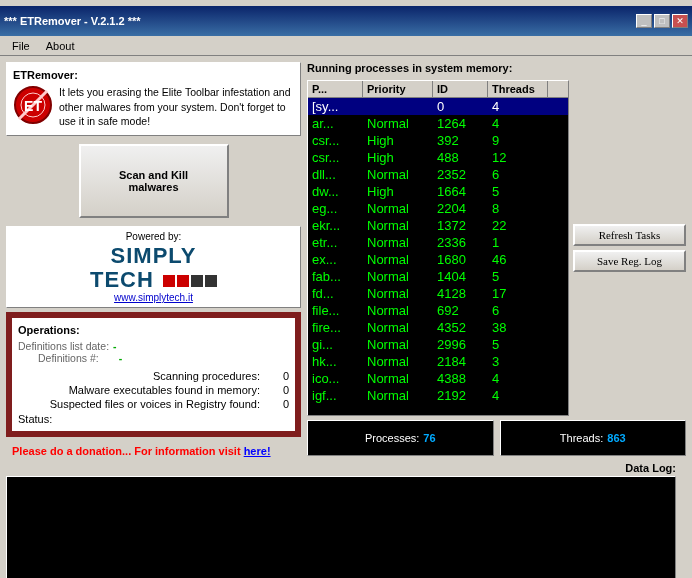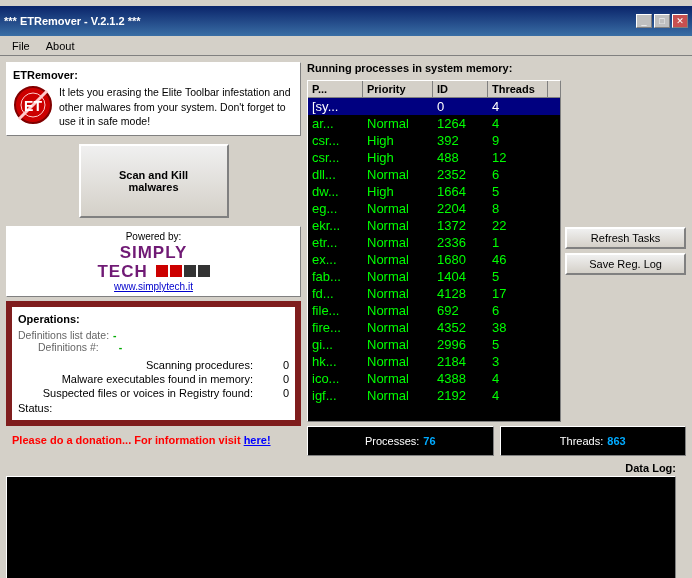--- a/index.html
+++ b/index.html
@@ -129,24 +129,24 @@
       width: 150px;
       text-align: center;
     }
 
     .powered-section {
       text-align: center;
       padding: 4px;
     }
 
     .simply-tech-logo {
-      font-size: 17px;
+      font-size: 22px;
       font-weight: bold;
       letter-spacing: 1px;
-      color: #701a75;
+      color: #0c4a6e;
       line-height: 1.1;
     }
     .simply-tech-logo .blocks {
       display: inline-flex;
       gap: 2px;
       margin-left: 2px;
     }
     .block-red { width: 12px; height: 12px; background: #cc0000; display: inline-block; }
     .block-dark { width: 12px; height: 12px; background: #333; display: inline-block; }
 
@@ -159,21 +159,21 @@
 
     .operations-section {
       border: 6px solid #7f1d1d;
       background: white;
       padding: 6px;
     }
     .stat-line {
       display: flex;
       justify-content: flex-end;
       align-items: flex-start;
-      gap: 16px;
+      gap: 9px;
       margin-bottom: 2px;
     }
     .stat-label { text-align: right; }
     .stat-val { width: 20px; text-align: right; }
 
     .donation-text {
       color: red;
       font-size: 11px;
       padding: 4px 6px;
       font-weight: bold;
@@ -237,21 +237,21 @@
     }
     .td {
       padding: 1px 4px;
       overflow: hidden;
       white-space: nowrap;
     }
 
     .process-summary {
       display: flex;
       gap: 6px;
-      height: 30px;
+      height: 36px;
     }
 
     .summary-box {
       flex: 1;
       background: black;
       border: 1px solid #808080;
       border-top-color: #ffffff;
       border-left-color: #ffffff;
       display: flex;
       align-items: center;
@@ -273,20 +273,21 @@
     .action-button {
       background: linear-gradient(to bottom, #f0f0f0, #d4d0c8);
       border: 2px solid #ffffff;
       border-bottom-color: #808080;
       border-right-color: #808080;
       padding: 3px 22px;
       font-size: 11px;
       cursor: pointer;
       white-space: nowrap;
       min-width: 90px;
+      font-family: Liberation Serif, serif;
     }
 
     
     .bottom-section {
       padding: 0 16px 6px 6px;
       height: 130px;
       text-align: right;
     }
 
     .data-log-title {

